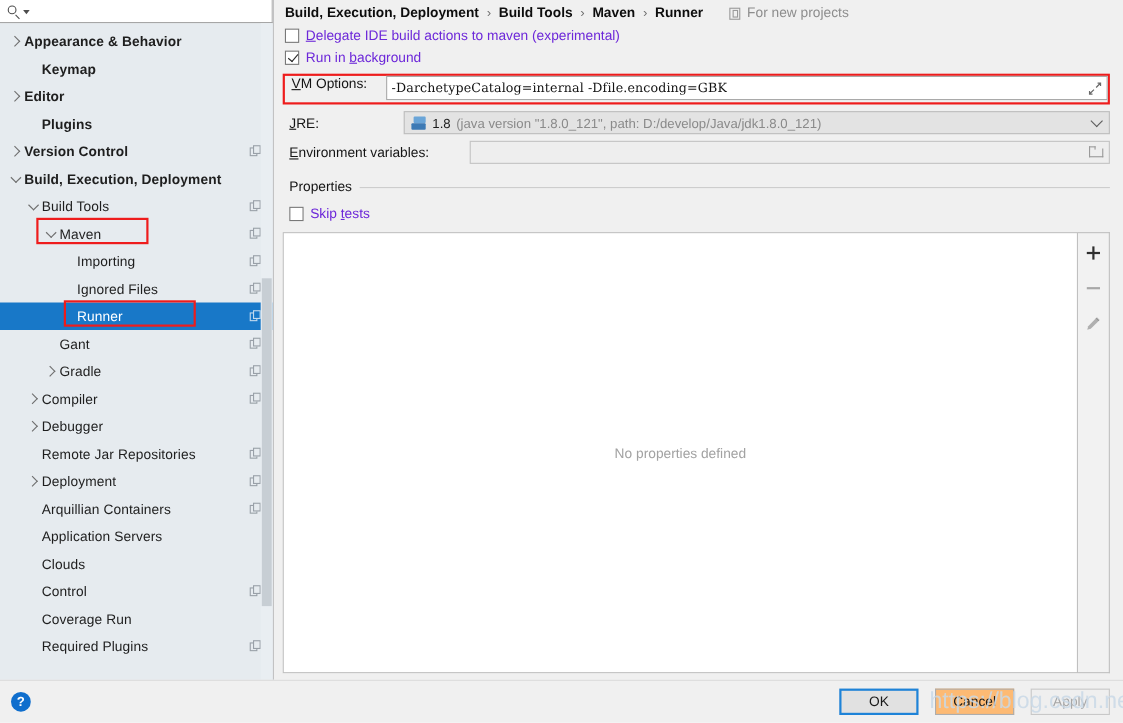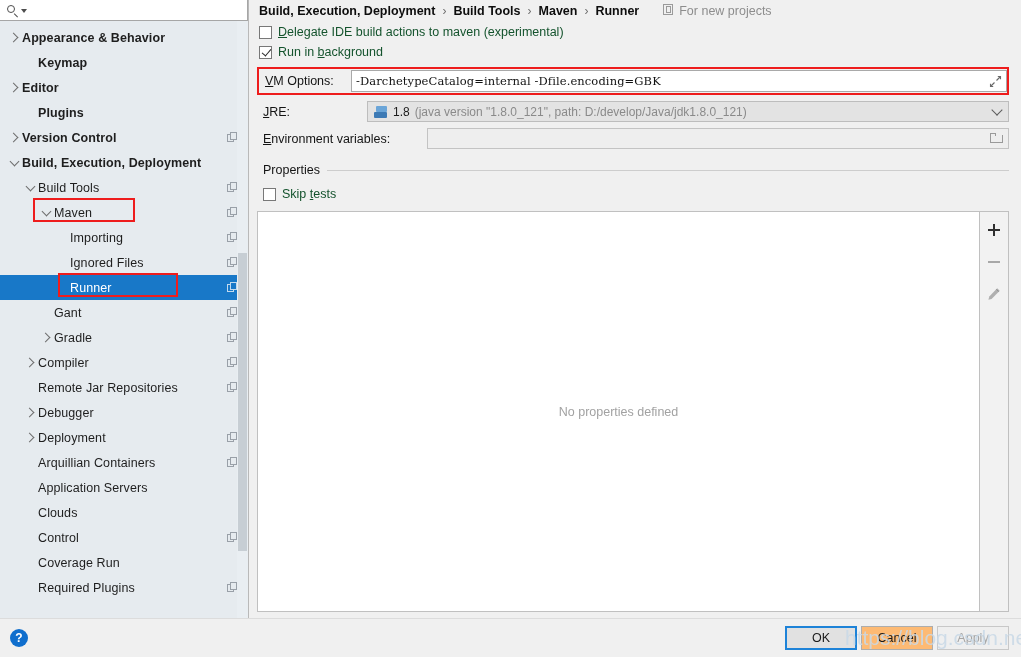--- a/index.html
+++ b/index.html
@@ -208,21 +208,21 @@
     white-space: nowrap;
   }
   #breadcrumb .sep {
     color: #6f6f6f;
     margin: 0 7px;
     font-size: 12px;
   }
   #breadcrumb .newproj {
     margin-left: 24px;
     display: flex;
-    align-items: flex-start;
+    align-items: flex-end;
     gap: 5px;
     color: #8d8d8d;
     font-size: 12.5px;
     white-space: nowrap;
   }
   .np-icon {
     width: 11px; height: 11px; position: relative; flex:0 0 11px;
   }
   .np-icon .o {
     position:absolute; left:0; top:0; width:10px; height:11px;
@@ -250,32 +250,31 @@
   }
   .cb.checked::after {
     content: "";
     position: absolute;
     left: 3.5px; top: 0.5px;
     width: 4px; height: 8px;
     border-right: 1.6px solid #2a2a2a;
     border-bottom: 1.6px solid #2a2a2a;
     transform: rotate(40deg);
   }
-  .check-label { font-size: 12.5px; color: #14532d; }
+  .check-label { font-size: 12.5px; color: #6d28d9; }
   .u { text-decoration: underline; }
 
   
   #vm-wrap {
     position: relative;
     margin-top: 5px;
     border: 2px solid #ee1c1c;
     box-sizing: border-box;
     height: 28px;
     display: flex;
-    align-items: center;
     padding-left: 6px;
     background: #f0f0f0;
   }
   #vm-label {
     font-size: 12.5px;
     width: 86px;
     flex: 0 0 86px;
     color: #141414;
   }
   #vm-field {
@@ -450,21 +449,21 @@
     background: #0f6ecd;
     color: #ffffff;
     font-size: 12px;
     font-weight: bold;
     display: flex; align-items: center; justify-content: center;
     line-height: 1;
   }
   #btn-group {
     margin-left: auto;
     display: flex;
-    gap: 4px;
+    gap: 15px;
     align-items: center;
   }
   .dlg-btn {
     min-width: 72px;
     height: 24px;
     padding: 0 14px;
     font-size: 12.5px;
     font-family: "Liberation Sans", sans-serif;
     box-sizing: border-box;
     display: flex; align-items: center; justify-content: center;
@@ -628,33 +627,33 @@
               <span class="chev right"></span>
             </span>
             <span class="tree-label">Compiler</span>
             <span class="cfg-icon">
               <span class="sq1"></span>
               <span class="sq2"></span>
             </span>
           </div>
           <div class="tree-row">
             <span style="width: 22px; flex: 0 0 22px;"></span>
+            <span class="arrow">
+              <span class="chev right"></span>
+            </span>
+            <span class="tree-label">Debugger</span>
+          </div>
+          <div class="tree-row">
+            <span style="width: 22px; flex: 0 0 22px;"></span>
             <span class="arrow"></span>
             <span class="tree-label">Remote Jar Repositories</span>
             <span class="cfg-icon">
               <span class="sq1"></span>
               <span class="sq2"></span>
             </span>
-          </div>
-          <div class="tree-row">
-            <span style="width: 22px; flex: 0 0 22px;"></span>
-            <span class="arrow">
-              <span class="chev right"></span>
-            </span>
-            <span class="tree-label">Debugger</span>
           </div>
           <div class="tree-row">
             <span style="width: 22px; flex: 0 0 22px;"></span>
             <span class="arrow">
               <span class="chev right"></span>
             </span>
             <span class="tree-label">Deployment</span>
             <span class="cfg-icon">
               <span class="sq1"></span>
               <span class="sq2"></span>

